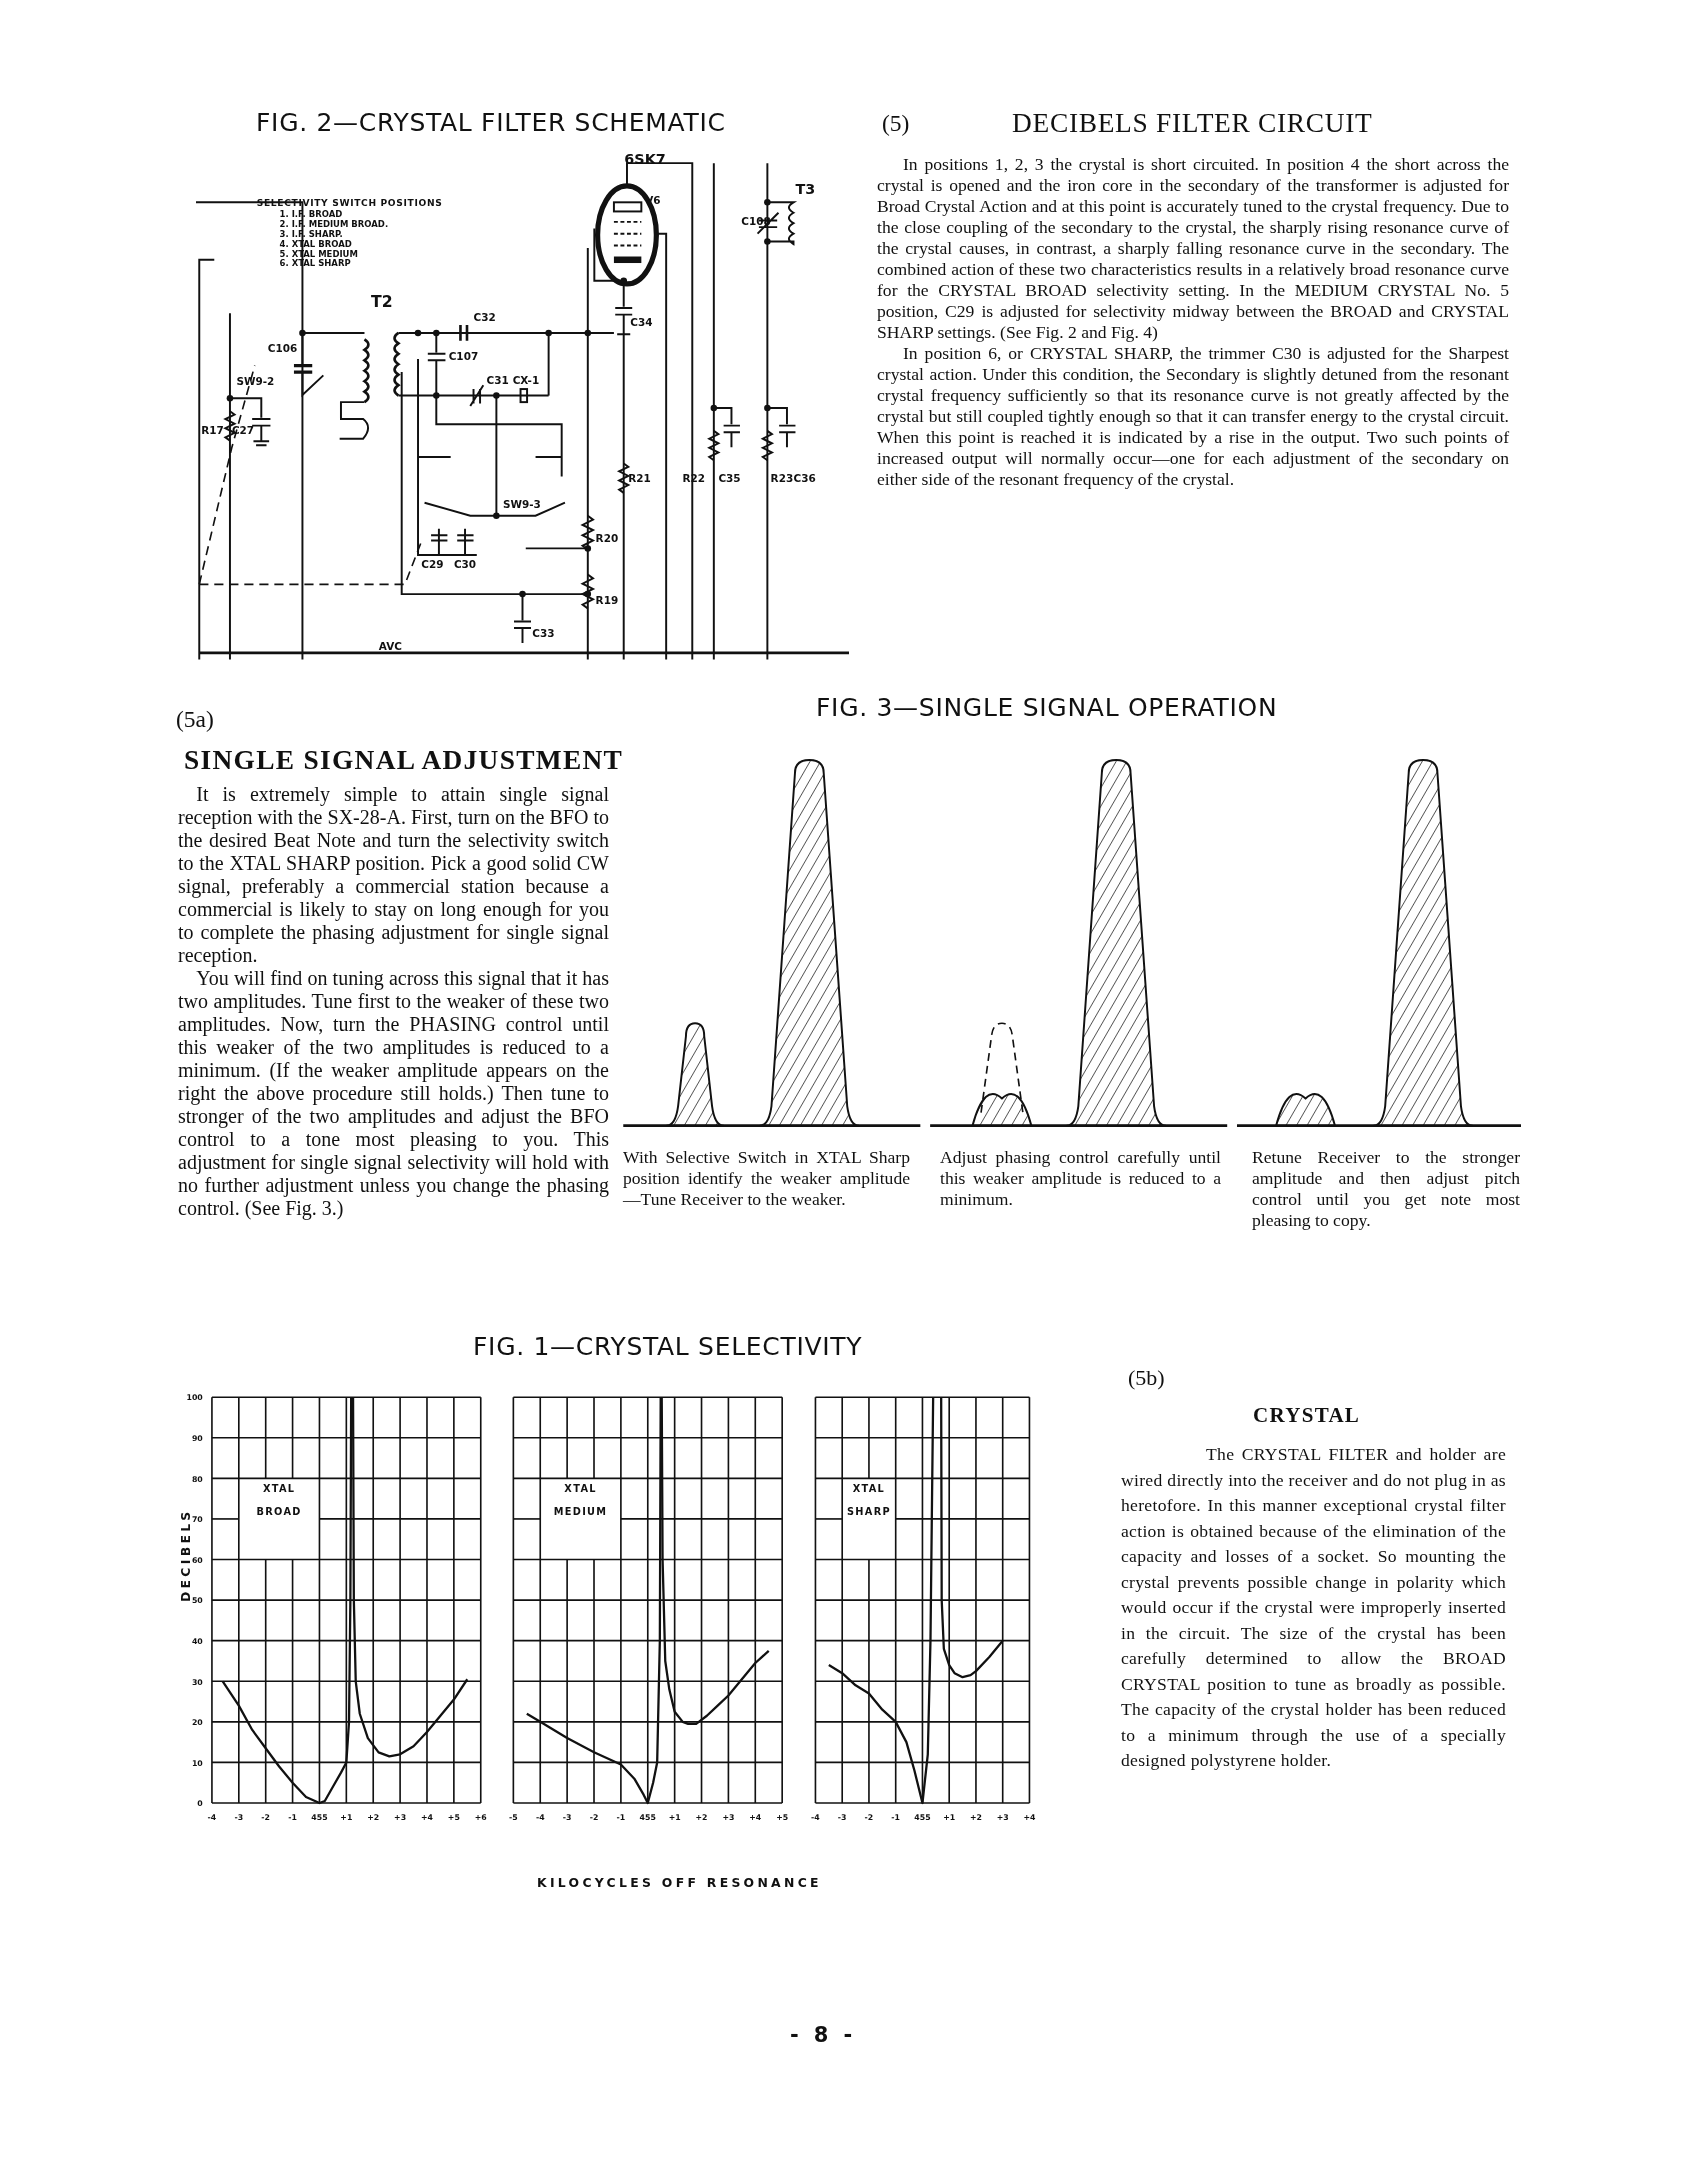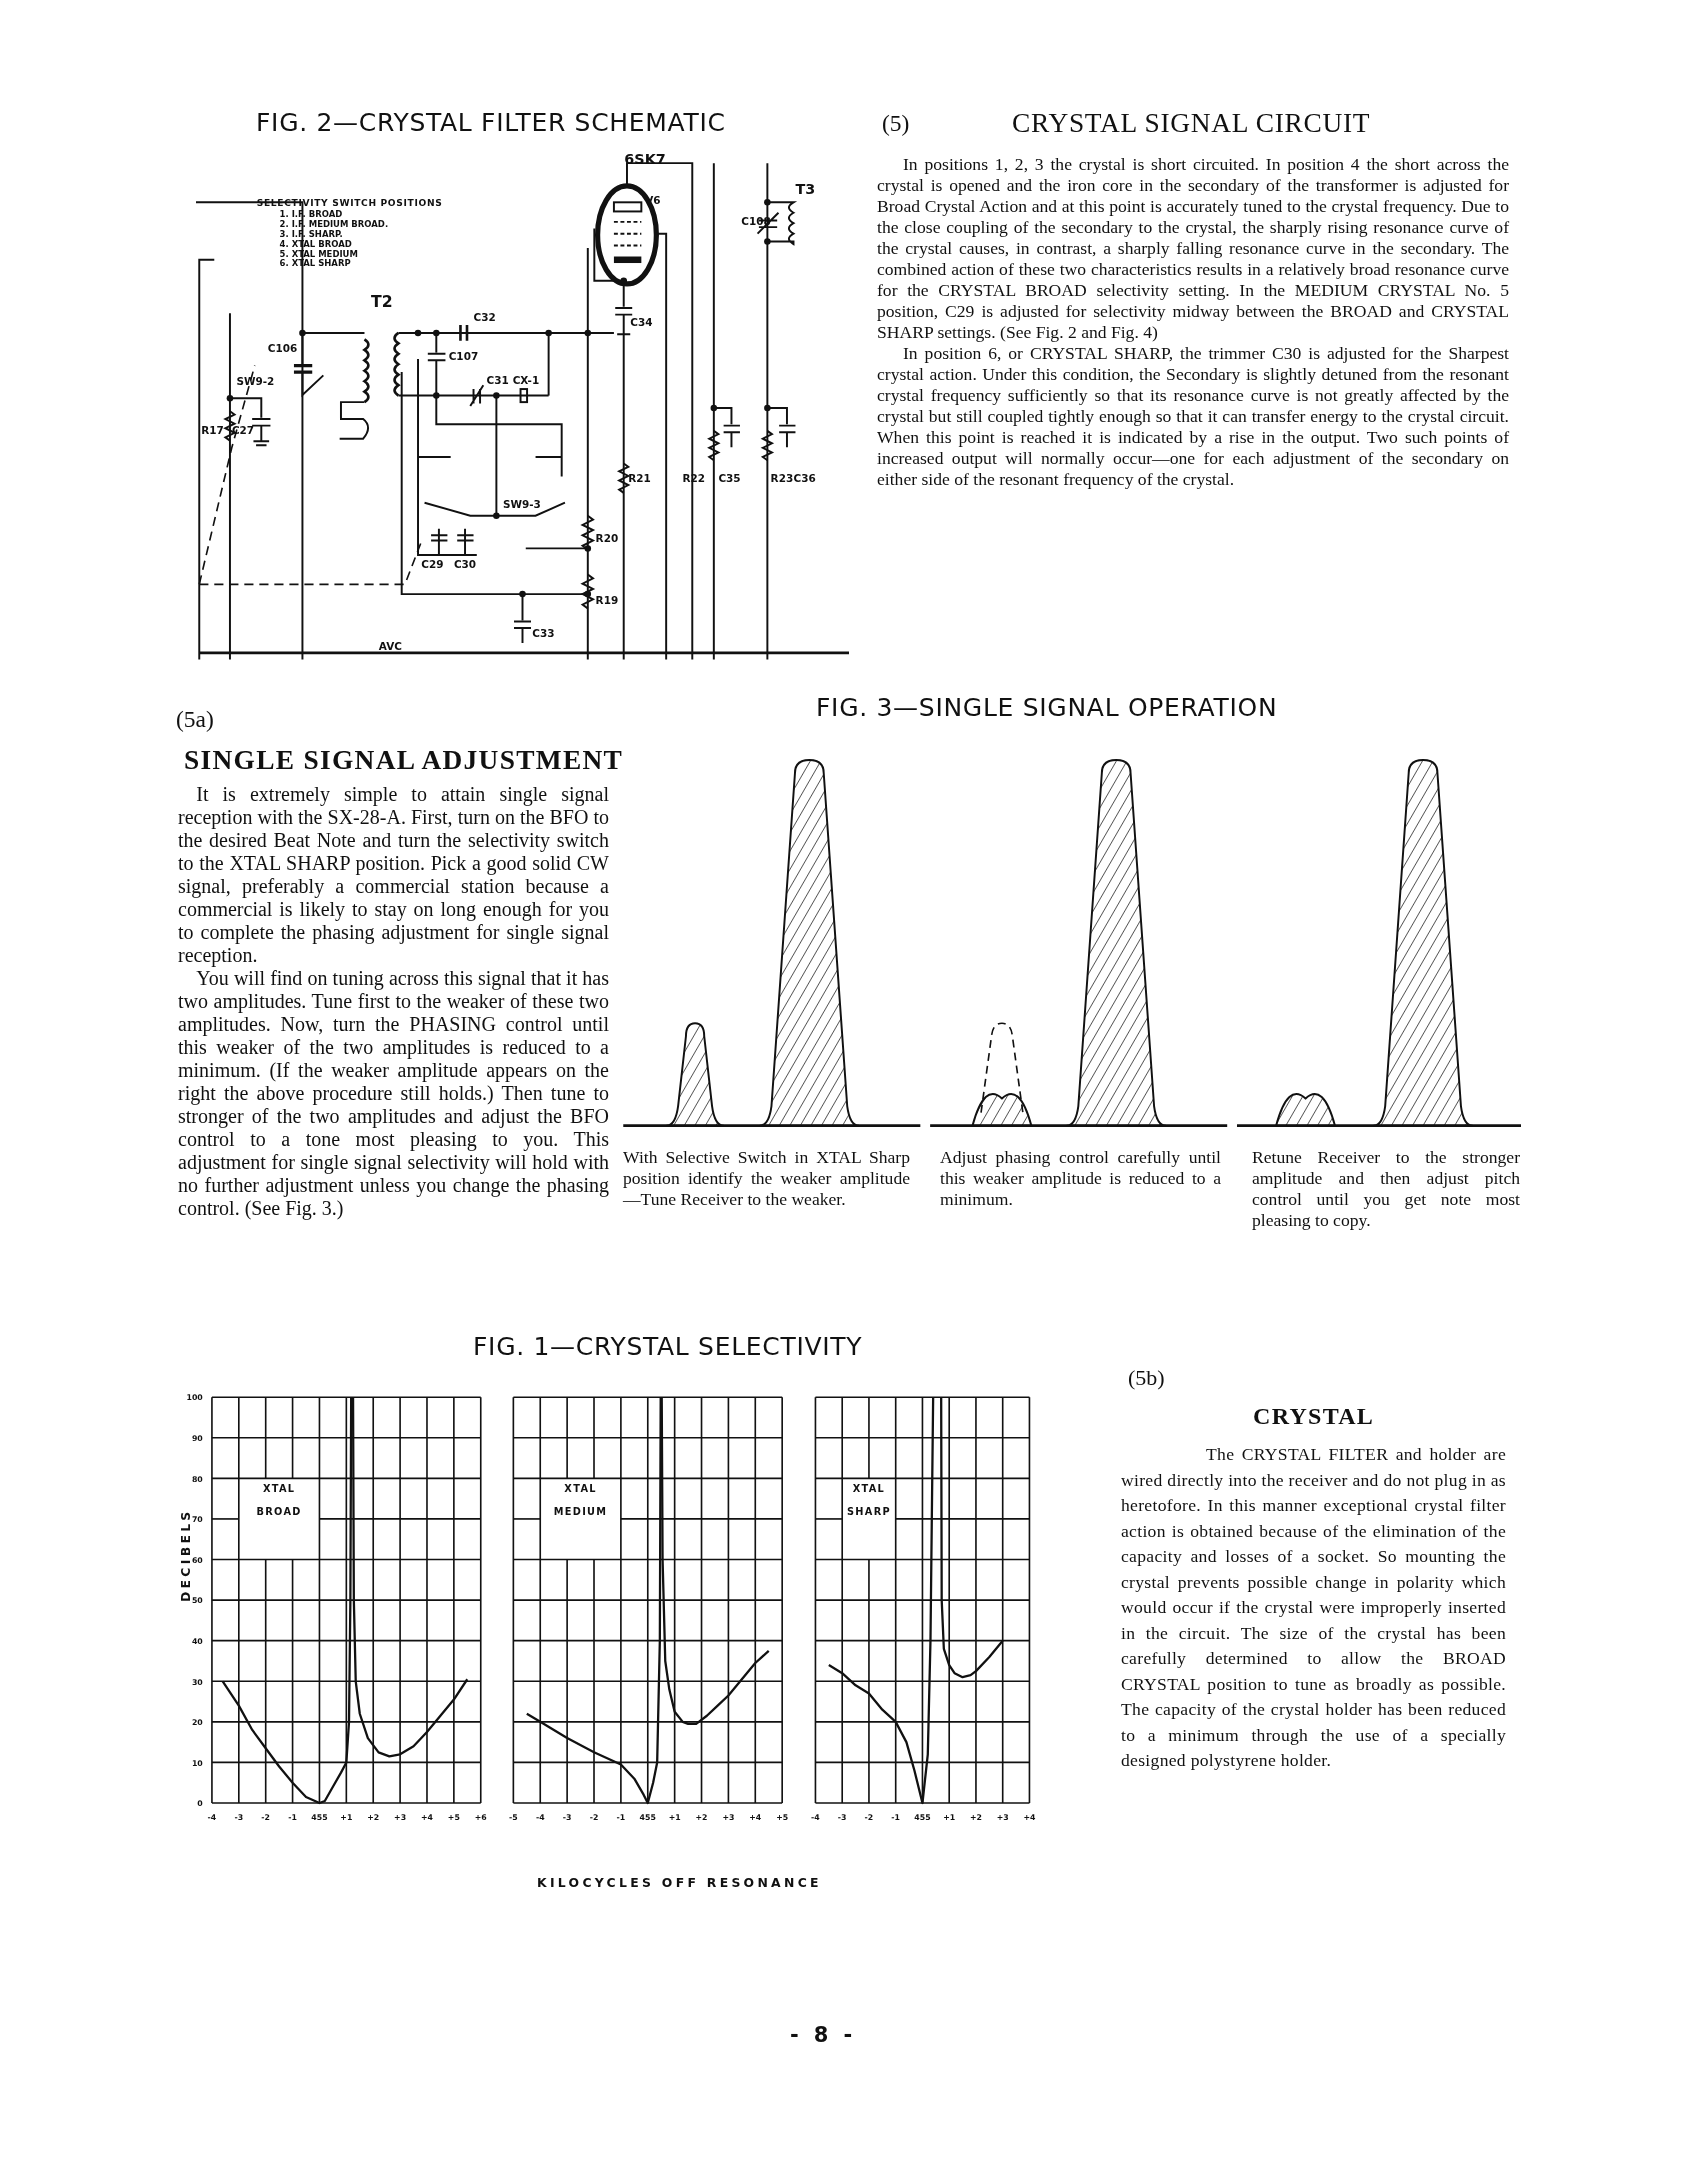--- a/index.html
+++ b/index.html
@@ -148,21 +148,21 @@
     <text x="662" y="508">R21</text>
     <text x="745" y="508">R22</text>
     <text x="800" y="508">C35</text>
     <text x="880" y="508">R23</text>
     <text x="915" y="508">C36</text>
     <text x="280" y="765">AVC</text>
   </g>
 </svg>
 
 <div class="abs secnum" style="left:882px; top:110px;">(5)</div>
-<div class="abs sechead" style="left:1012px; top:108px; font-weight:normal; letter-spacing:0.7px;">CRYSTAL SIGNAL CIRCUIT</div>
+<div class="abs sechead" style="left:1012px; top:108px; font-weight:normal; letter-spacing:0.7px;">DECIBELS FILTER CIRCUIT</div>
 <div class="abs body-text" style="left:877px; top:154px; width:632px;">
   <p>In positions 1, 2, 3 the crystal is short circuited. In position 4 the short across the crystal is opened and the iron core in the secondary of the transformer is adjusted for Broad Crystal Action and at this point is accurately tuned to the crystal frequency. Due to the close coupling of the secondary to the crystal, the sharply rising resonance curve of the crystal causes, in contrast, a sharply falling resonance curve in the secondary. The combined action of these two characteristics results in a relatively broad resonance curve for the CRYSTAL BROAD selectivity setting. In the MEDIUM CRYSTAL No. 5 position, C29 is adjusted for selectivity midway between the BROAD and CRYSTAL SHARP settings. (See Fig. 2 and Fig. 4)</p>
   <p>In position 6, or CRYSTAL SHARP, the trimmer C30 is adjusted for the Sharpest crystal action. Under this condition, the Secondary is slightly detuned from the resonant crystal frequency sufficiently so that its resonance curve is not greatly affected by the crystal but still coupled tightly enough so that it can transfer energy to the crystal circuit. When this point is reached it is indicated by a rise in the output. Two such points of increased output will normally occur—one for each adjustment of the secondary on either side of the resonant frequency of the crystal.</p>
 </div>
 
 <div class="abs secnum" style="left:176px; top:706px;">(5a)</div>
 <div class="abs sechead" style="left:184px; top:745px;">SINGLE SIGNAL ADJUSTMENT</div>
 <div class="abs left-text" style="left:178px; top:783px; width:431px;">
   <p>It is extremely simple to attain single signal reception with the SX-28-A. First, turn on the BFO to the desired Beat Note and turn the selectivity switch to the XTAL SHARP position. Pick a good solid CW signal, preferably a commercial station because a commercial is likely to stay on long enough for you to complete the phasing adjustment for single signal reception.</p>
   <p>You will find on tuning across this signal that it has two amplitudes. Tune first to the weaker of these two amplitudes. Now, turn the PHASING control until this weaker of the two amplitudes is reduced to a minimum. (If the weaker amplitude appears on the right the above procedure still holds.) Then tune to stronger of the two amplitudes and adjust the BFO control to a tone most pleasing to you. This adjustment for single signal selectivity will hold with no further adjustment unless you change the phasing control. (See Fig. 3.)</p>
@@ -344,19 +344,19 @@
         <text x="1082" y="220.5" font-size="15" text-anchor="middle" letter-spacing="2">SHARP</text>
         <polyline points="1020.5,450.5 1041.0,463.0 1061.5,481.6 1082.0,494.1 1102.5,518.9 1123.0,537.6 1139.4,568.7 1151.7,612.2 1164.0,662.0 1172.2,587.4 1176.3,413.2 1180.4,40.0" fill="none" stroke="#111" stroke-width="3.5" stroke-linejoin="round"></polyline>
         <polyline points="1192.7,40.0 1193.5,351.0 1196.8,425.6 1205.0,450.5 1213.2,463.0 1225.5,469.2 1237.8,466.1 1246.0,459.9 1266.5,438.1 1287.0,413.2" fill="none" stroke="#111" stroke-width="3.5" stroke-linejoin="round"></polyline>
       </g>
     </g>
 </svg>
 <div class="abs axis-title" style="left:178px; top:1602px; transform:rotate(-90deg); transform-origin:left top;">DECIBELS</div>
 <div class="abs axis-title" style="left:537px; top:1875px;">KILOCYCLES OFF RESONANCE</div>
 
 <div class="abs secnum" style="left:1128px; top:1365px; font-size:22px;">(5b)</div>
-<div class="abs sechead" style="left:1253px; top:1403px; font-size:24px;">CRYSTAL</div>
+<div class="abs sechead" style="left:1253px; top:1403px; font-size:21px;">CRYSTAL</div>
 <div class="abs crystal-text" style="left:1121px; top:1442px; width:385px;">
   <p>The CRYSTAL FILTER and holder are wired directly into the receiver and do not plug in as heretofore. In this manner exceptional crystal filter action is obtained because of the elimination of the capacity and losses of a socket. So mounting the crystal prevents possible change in polarity which would occur if the crystal were improperly inserted in the circuit. The size of the crystal has been carefully determined to allow the BROAD CRYSTAL position to tune as broadly as possible. The capacity of the crystal holder has been reduced to a minimum through the use of a specially designed polystyrene holder.</p>
 </div>
 
 <div class="abs sans" style="left:790px; top:2023px; font-size:21px; font-weight:bold; letter-spacing:3.9px;">- 8 -</div>
 
 
 </body></html>

